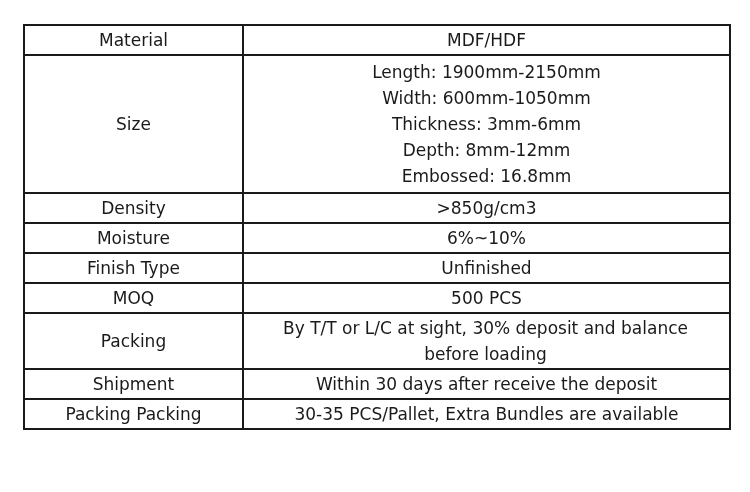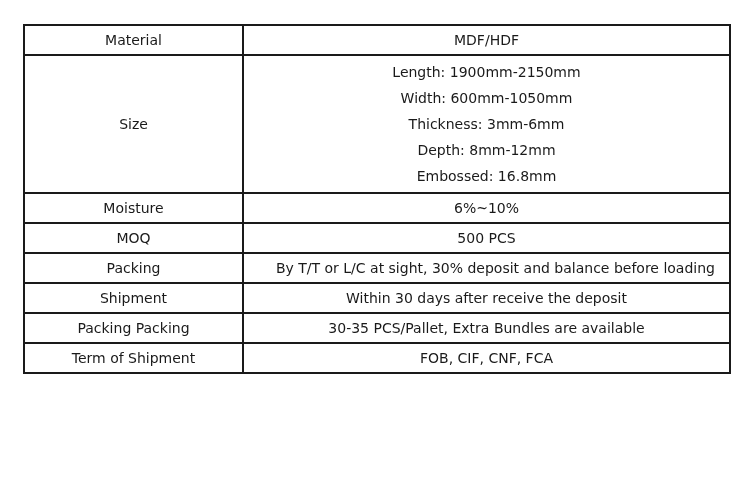--- a/index.html
+++ b/index.html
@@ -22,35 +22,35 @@
   }
   table.spec-table {
     border-collapse: collapse;
     width: 706px;
     table-layout: fixed;
   }
   col.c1 { width: 219px; }
   col.c2 { width: 487px; }
   td {
     border: 2px solid #1a1a1a;
-    font-size: 14px;
+    font-size: 17px;
     line-height: 26px;
     text-align: center;
     vertical-align: middle;
     padding: 1px 6px;
     height: 26px;
     overflow: hidden;
   }
   td.multiline {
     white-space: pre-line;
     padding-top: 3px;
     padding-bottom: 3px;
   }
   td.align-left {
-    text-align: right;
+    text-align: center;
     padding-left: 12px;
     padding-right: 14px;
   }
 </style>
 </head>
 <body>
 
 <div class="table-wrap">
   <table class="spec-table">
     <colgroup>
@@ -66,26 +66,34 @@
 
   <tr>
     <td class="label-cell">Size</td>
     <td class="value-cell multiline">Length: 1900mm-2150mm
 Width: 600mm-1050mm
 Thickness: 3mm-6mm
 Depth: 8mm-12mm
 Embossed: 16.8mm</td>
   </tr>
 
+  <tr>
+    <td class="label-cell">Density</td>
+    <td class="value-cell">&gt;850g/cm3</td>
+  </tr>
 
   <tr>
     <td class="label-cell">Moisture</td>
     <td class="value-cell">6%~10%</td>
   </tr>
 
+  <tr>
+    <td class="label-cell">Finish Type</td>
+    <td class="value-cell">Unfinished</td>
+  </tr>
 
   <tr>
     <td class="label-cell">MOQ</td>
     <td class="value-cell">500 PCS</td>
   </tr>
 
   <tr>
     <td class="label-cell">Packing</td>
     <td class="value-cell align-left">By T/T or L/C at sight, 30% deposit and balance before loading</td>
   </tr>
@@ -93,19 +101,15 @@
   <tr>
     <td class="label-cell">Shipment</td>
     <td class="value-cell">Within 30 days after receive the deposit</td>
   </tr>
 
   <tr>
     <td class="label-cell">Packing Packing</td>
     <td class="value-cell">30-35 PCS/Pallet, Extra Bundles are available</td>
   </tr>
 
-  <tr>
-    <td class="label-cell">Term of Shipment</td>
-    <td class="value-cell">FOB, CIF, CNF, FCA</td>
-  </tr>
 </tbody>
   </table>
 </div>
 
 </body></html>

